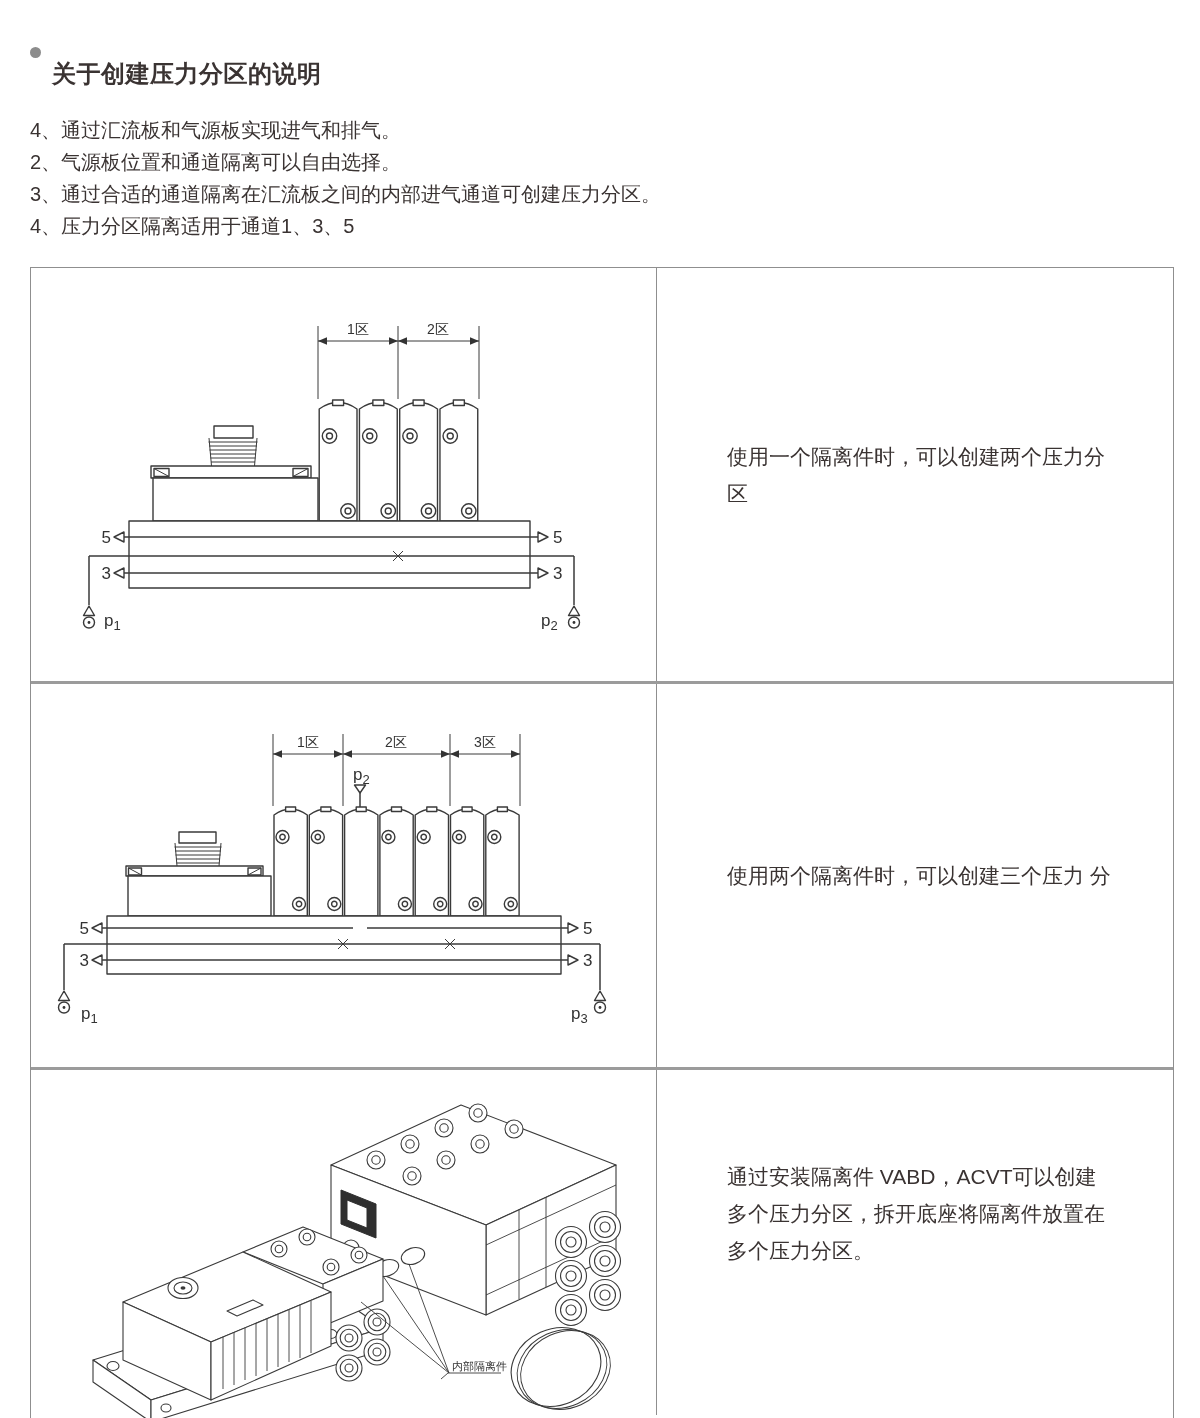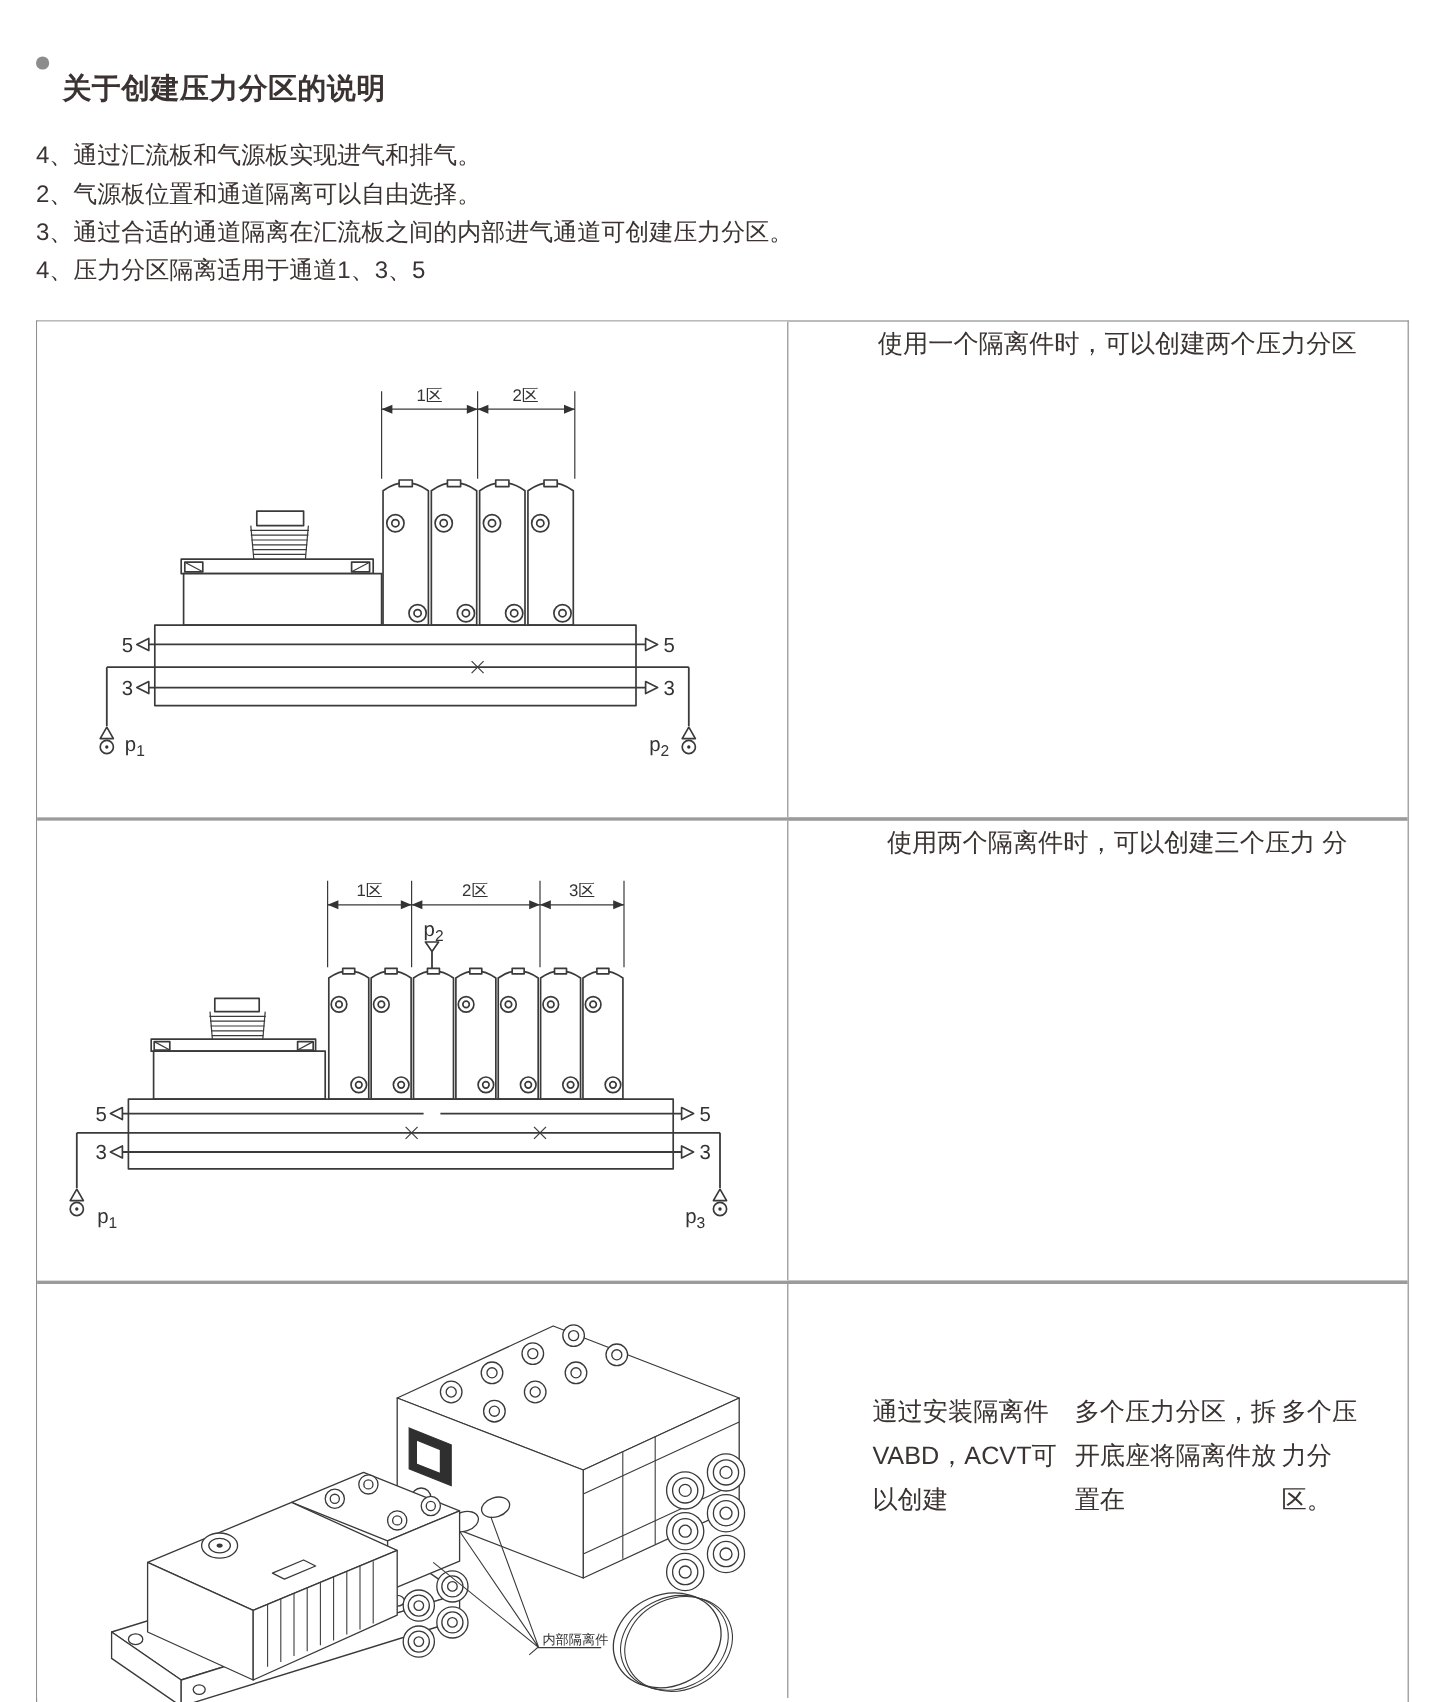--- a/index.html
+++ b/index.html
@@ -6,21 +6,21 @@
   body{width:1200px;font-family:"Liberation Sans","DejaVu Sans",sans-serif;color:#3a3332;}
   .wrap{padding:14px 28px 0 30px;}
   .title-row{display:flex;align-items:center;gap:11px;}
   .bullet{width:11px;height:11px;border-radius:50%;background:#8c8c8c;flex:0 0 auto;}
   .page-title{font-size:24px;font-weight:bold;letter-spacing:0.5px;margin-top:44px;}
   .notes{margin-top:24px;font-size:20px;line-height:32px;}
   .tbl{margin-top:25px;width:1142px;border:1px solid #8f8f8f;border-bottom:3px solid #7f7f7f;}
   .trow{display:flex;border-bottom:3px solid #9b9b9b;}
   .trow.last{border-bottom:none;}
   .cell-d{width:625px;border-right:1px solid #8f8f8f;background:#fff;}
-  .cell-t{flex:1;display:flex;flex-direction:row;justify-content:center;
+  .cell-t{flex:1;display:flex;flex-direction:column;justify-content:center;
           padding:0 38px 0 70px;font-size:21px;line-height:37px;}
   .cell-t.top{justify-content:flex-start;padding-top:88px;}
   .r1 .cell-d,.r1 .cell-t{height:413px;}
   .r2 .cell-d,.r2 .cell-t{height:383px;}
   .r3 .cell-d,.r3 .cell-t{height:345px;}
   .cell-t.top{height:279px !important;}
   svg{display:block;}
   svg text{font-family:"Liberation Sans","DejaVu Sans",sans-serif;fill:#333;}
   .lbl{font-size:17px;}
   .zone{font-size:14px;text-anchor:middle;}

